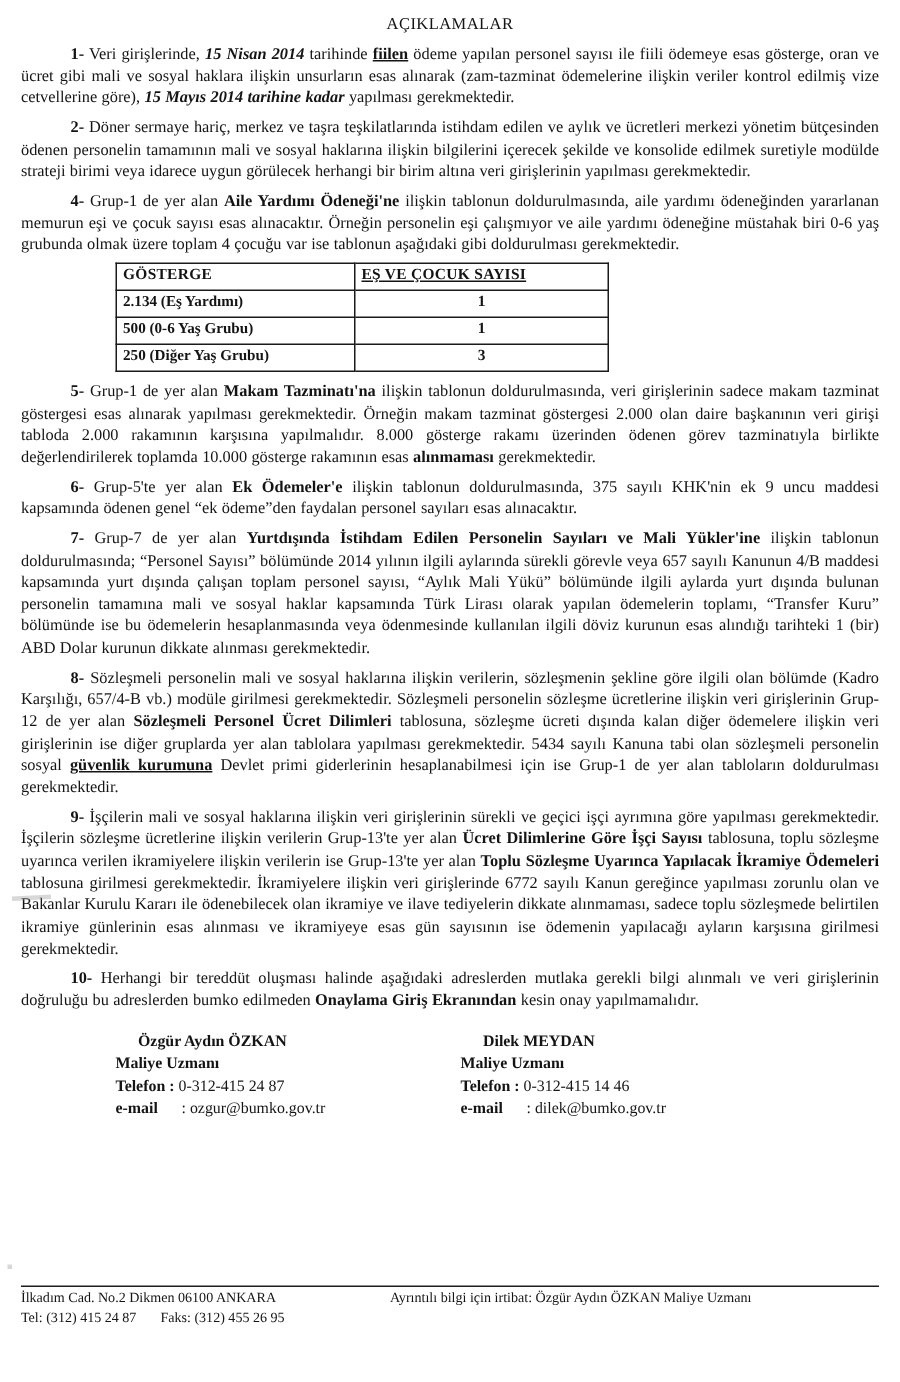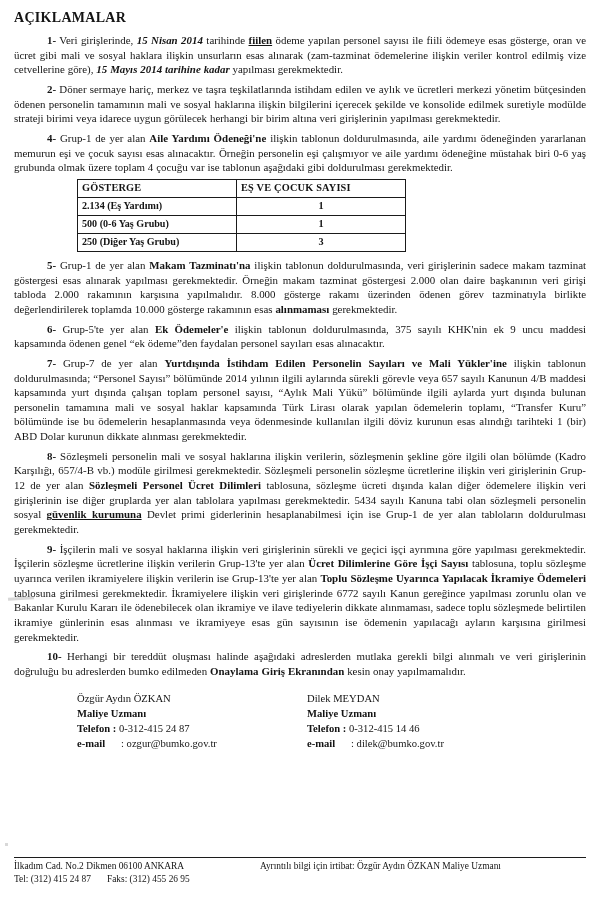--- a/index.html
+++ b/index.html
@@ -17,23 +17,23 @@
     overflow: hidden;
   }
   .page {
     position: relative;
     width: 600px;
     height: 921px;
     box-sizing: border-box;
     padding: 6px 14px 0 14px;
   }
   .doc-title {
-    text-align: left;
-    font-weight: bold;
-    font-size: 14px;
+    text-align: center;
+    font-weight: normal;
+    font-size: 11px;
     letter-spacing: 0.3px;
     margin: 4px 0 7px 0;
   }
   .para {
     font-size: 10.9px;
     line-height: 1.345;
     text-align: justify;
     text-justify: inter-word;
     text-indent: 33px;
     margin: 0 0 5px 0;
@@ -63,41 +63,41 @@
     padding: 1px 4px;
     height: 15px;
     line-height: 1.2;
   }
   table.gosterge th {
     font-weight: bold;
     text-align: left;
     letter-spacing: 0.2px;
   }
   th.col-gosterge { width: 150px; }
-  th.col-sayi     { width: 160px; }
+  th.col-sayi     { width: 160px; text-decoration: underline; }
   td.label-cell {
     text-align: left;
     font-weight: bold;
     font-size: 10.1px;
   }
   td.count-cell {
     text-align: center;
     font-weight: bold;
   }
 
   
   .signatures {
     display: flex;
     margin: 12px 0 0 0;
     padding-left: 63px;
     font-size: 10.6px;
     line-height: 1.42;
   }
   .sig-col { width: 230px; }
-  .sig-col .name { font-weight: normal; }
+  .sig-col .name { font-weight: bold; margin-left: 15px; }
   .sig-col .role { font-weight: bold; }
   .sig-col .row  { white-space: nowrap; }
   .sig-col .row .key { font-weight: bold; }
   .sig-col .row .key.email-key { display: inline-block; min-width: 44px; }
   .sig-col .row .key.tel-key  { display: inline-block; }
 
   
   .footer {
     position: absolute;
     left: 14px;

